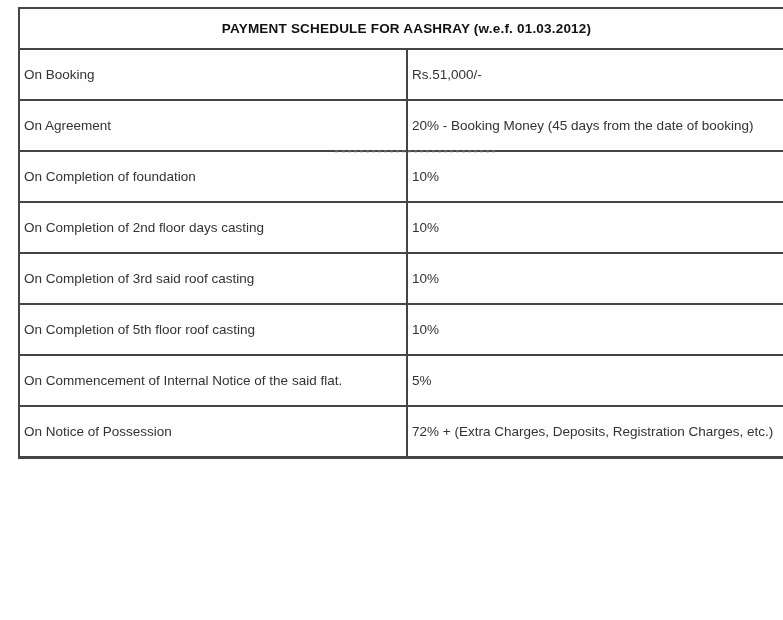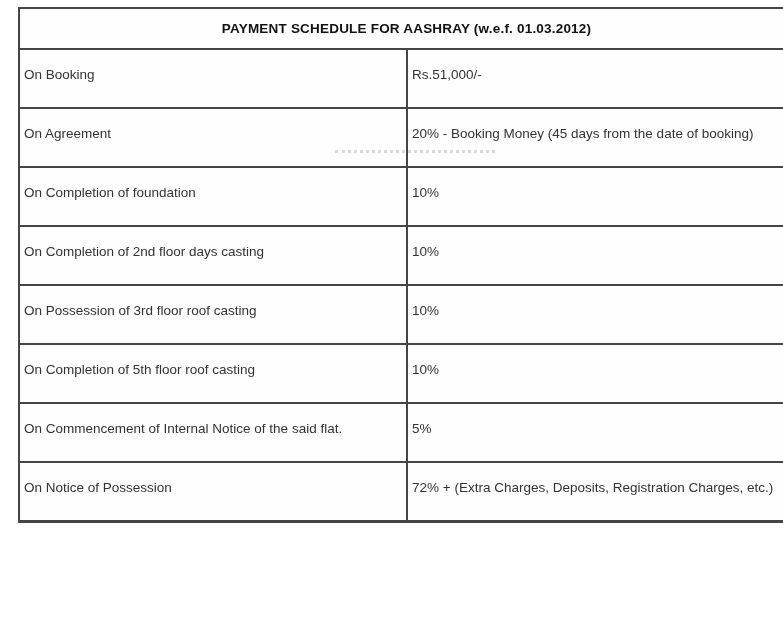--- a/index.html
+++ b/index.html
@@ -47,21 +47,21 @@
     letter-spacing: 0.2px;
     padding: 0 4px;
   }
 
   td.milestone-cell, td.amount-cell {
     height: 49px;
     vertical-align: middle;
     font-size: 13.5px;
     font-weight: 400;
     color: #333333;
-    padding: 0 2px 8px 4px;
+    padding: 0 2px 0 4px;
     white-space: nowrap;
     overflow: hidden;
   }
 
   col.col-milestone { width: 388px; }
   col.col-amount    { width: 387px; }
 
   
   .watermark {
     position: absolute;
@@ -98,21 +98,21 @@
         </tr>
         <tr>
           <td class="milestone-cell">On Completion of foundation</td>
           <td class="amount-cell">10%</td>
         </tr>
         <tr>
           <td class="milestone-cell">On Completion of 2nd floor days casting</td>
           <td class="amount-cell">10%</td>
         </tr>
         <tr>
-          <td class="milestone-cell">On Possession of 3rd floor roof casting</td>
+          <td class="milestone-cell">On Completion of 3rd said roof casting</td>
           <td class="amount-cell">10%</td>
         </tr>
         <tr>
           <td class="milestone-cell">On Completion of 5th floor roof casting</td>
           <td class="amount-cell">10%</td>
         </tr>
         <tr>
           <td class="milestone-cell">On Commencement of Internal Notice of the said flat.</td>
           <td class="amount-cell">5%</td>
         </tr>

